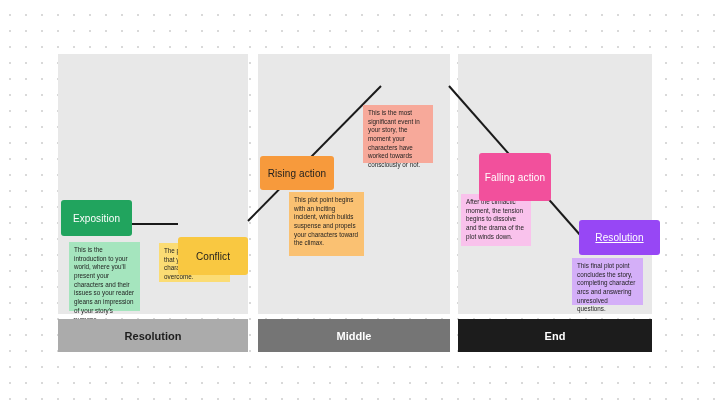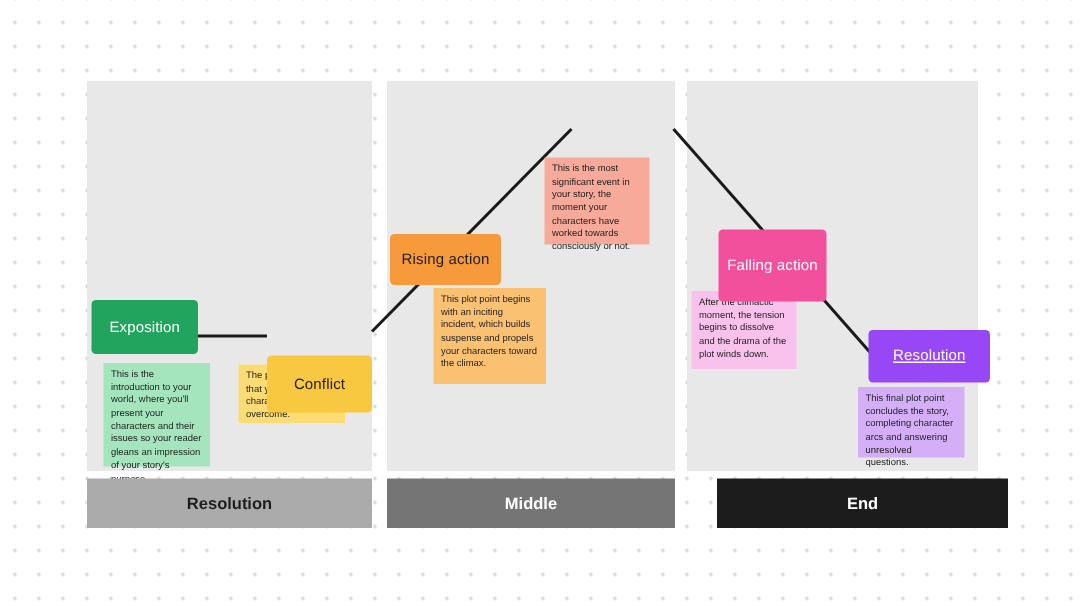--- a/index.html
+++ b/index.html
@@ -112,17 +112,17 @@
   <div class="card card-resolution" style="background-color: rgb(151, 71, 245); color: rgb(255, 255, 255);">
     <span>Resolution</span>
   </div>
 
   <div class="bar bar-beginning" style="background-color: rgb(171, 171, 171); color: rgb(30, 30, 30);">
     <span>Resolution</span>
   </div>
   <div class="bar bar-middle" style="background-color: rgb(117, 117, 117); color: rgb(255, 255, 255);">
     <span>Middle</span>
   </div>
-  <div class="bar bar-end" style="background-color: rgb(28, 28, 28); color: rgb(255, 255, 255); margin-left: 20px;">
+  <div class="bar bar-end" style="background-color: rgb(28, 28, 28); color: rgb(255, 255, 255);">
     <span>End</span>
   </div>
 
 </div>
 
 </body></html>

